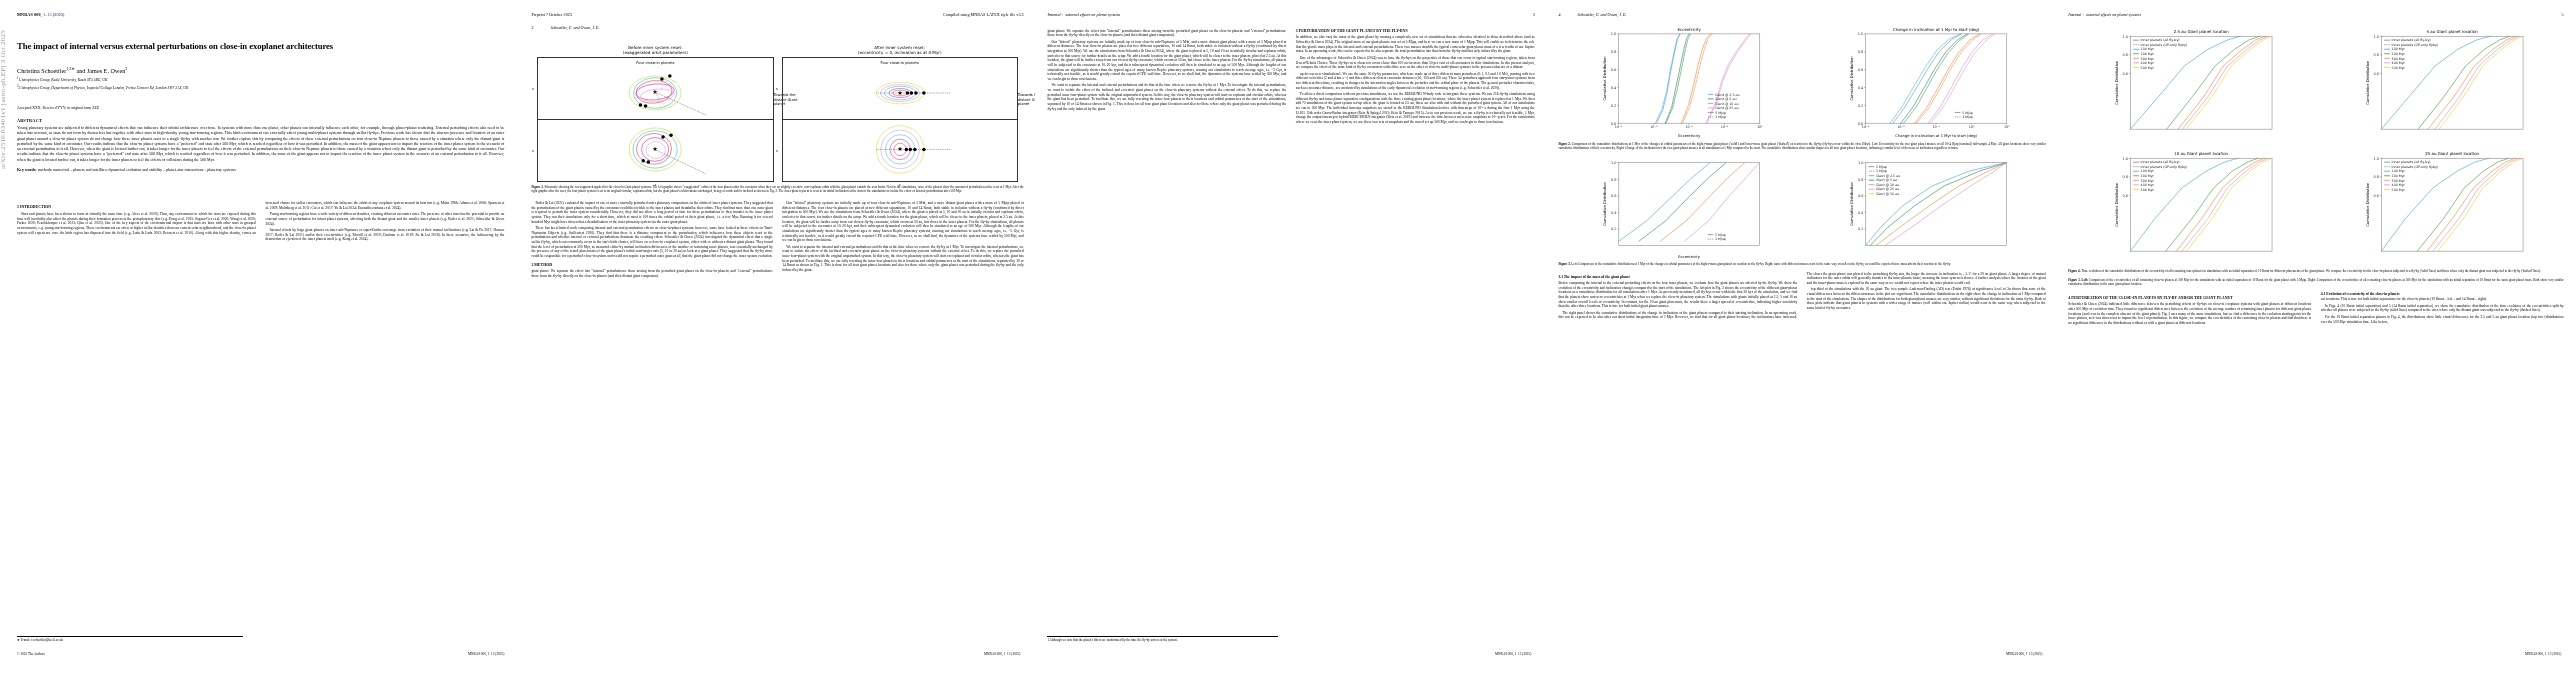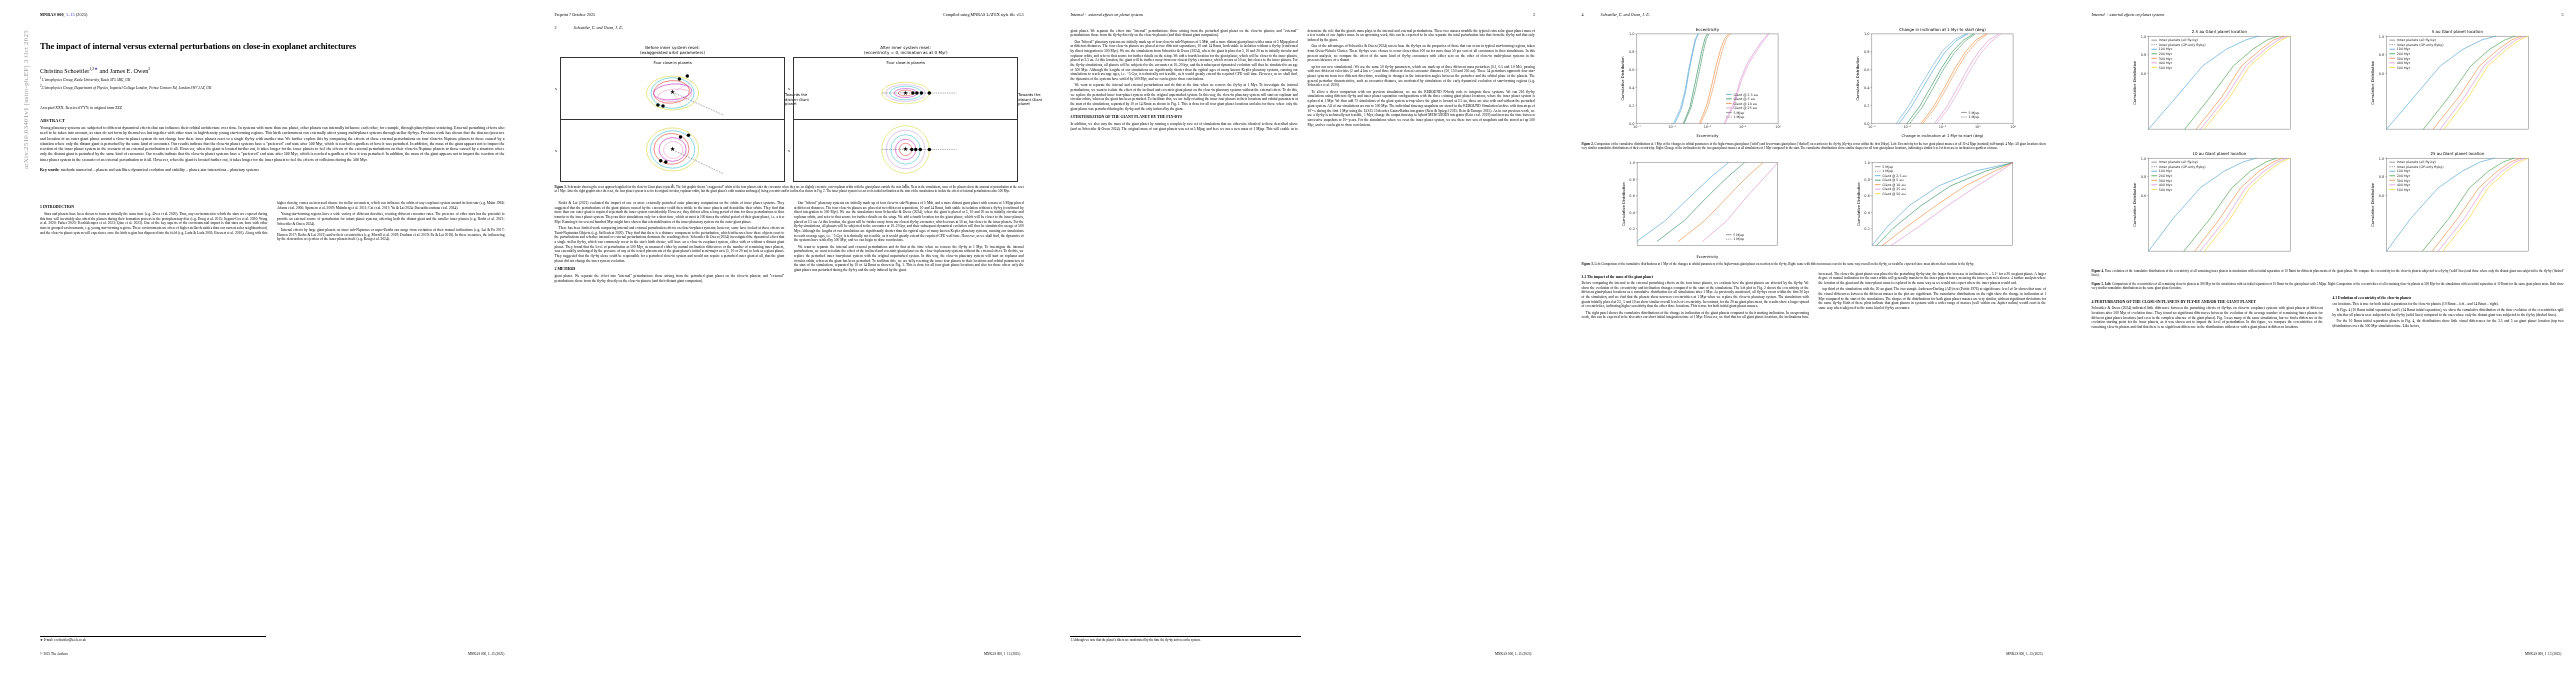--- a/index.html
+++ b/index.html
@@ -1,18 +1,18 @@
 <!DOCTYPE html>
 <html style="font-size:9px"><head>
 <meta charset="utf-8">
 <style>
   html,body{margin:0;padding:0;background:#ffffff;}
   body{width:2576px;height:677px;font-family:"Liberation Serif",serif;color:#000;overflow:hidden;}
   .spread{display:flex;width:2576px;height:677px;}
-  .page{position:relative;background:#fff;height:665px;box-sizing:border-box;margin-left:23px;}
+  .page{position:relative;background:#fff;height:665px;box-sizing:border-box;}
   .p1{width:519px;padding:12.4px 14.7px 5.6px 17px;}
   .p2{width:516px;padding:12.4px 11.3px 5.6px 12.4px;}
   .p3{width:511px;padding:12.4px 11.3px 5.6px 12.4px;}
   .p4{width:511px;padding:12.4px 11.3px 5.6px 12.4px;}
   .p5{width:519px;padding:12.4px 12.4px 5.6px 11.3px;}
 
   .runhead{display:flex;justify-content:space-between;align-items:baseline;font-size:4.1px;}
   .runhead .it{font-style:italic;}
   .runhead .pn{font-style:normal;}
   .jref{font-size:4.2px;letter-spacing:0.1px;}

